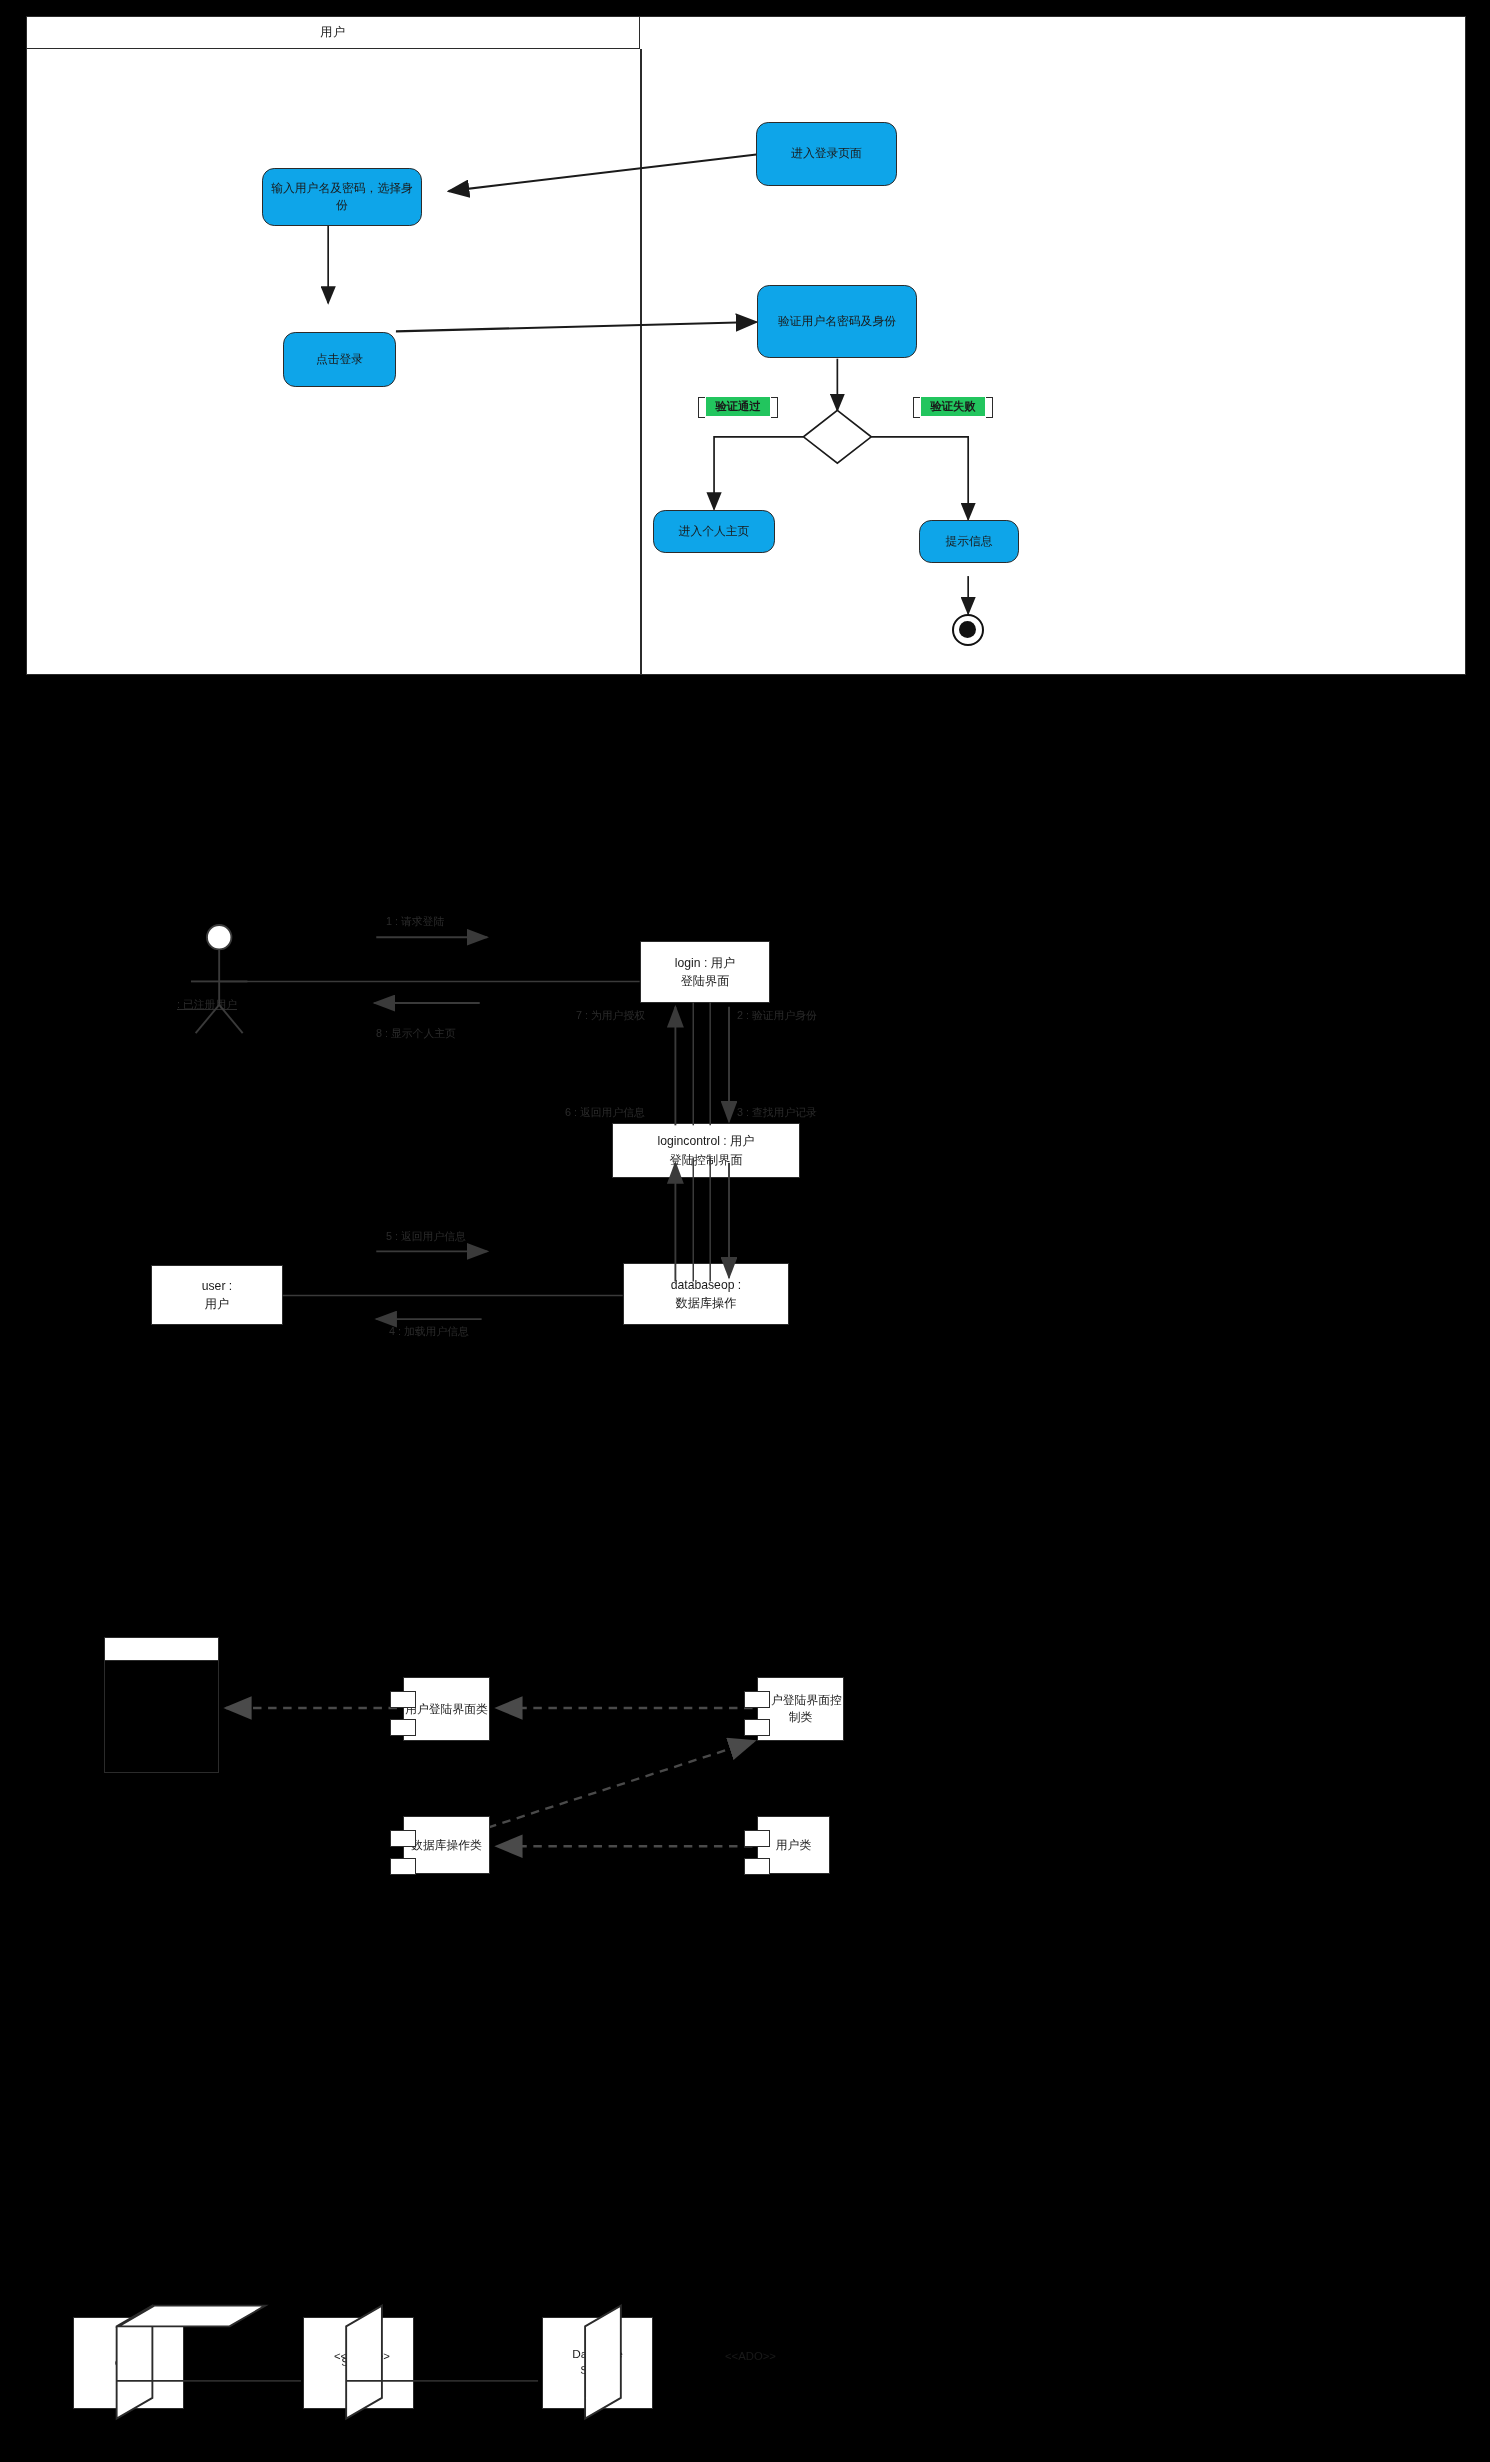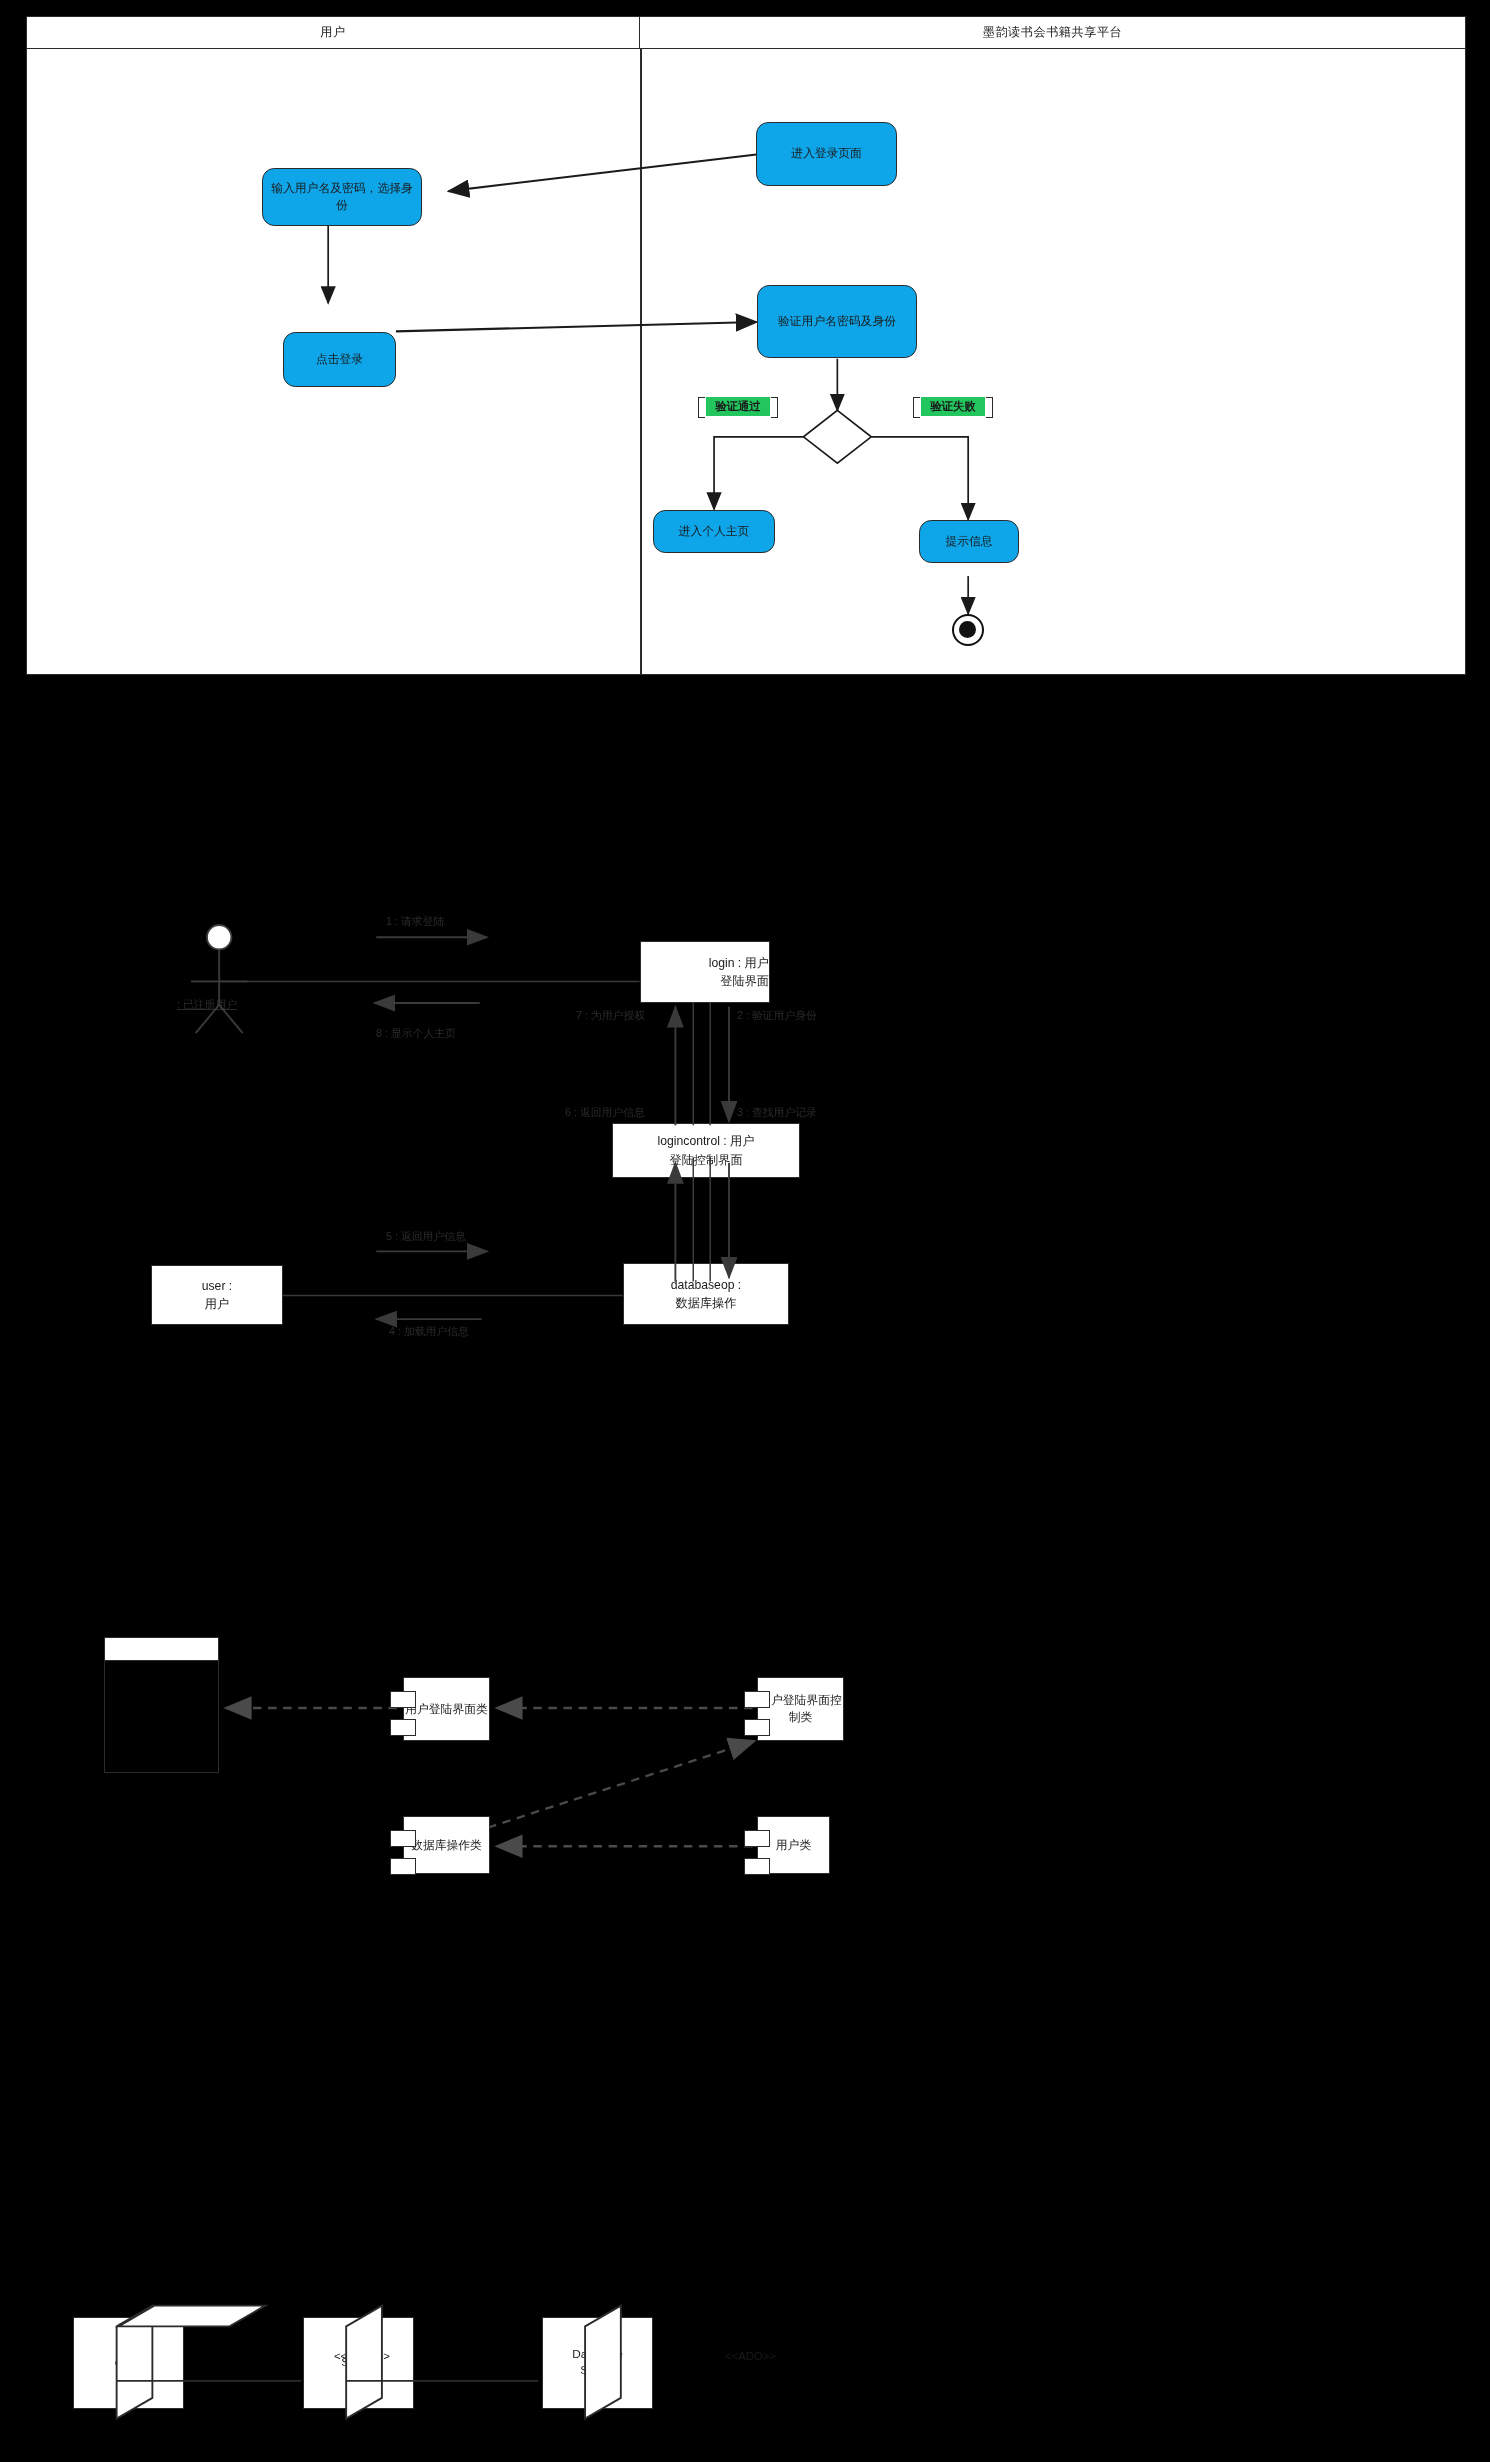--- a/index.html
+++ b/index.html
@@ -160,23 +160,20 @@
   svg { overflow: visible; }
 </style>
 </head>
 <body>
 
 <div class="abs" id="activity-diagram">
 
   <div class="lane-header" id="lane-header-user">
     <span>用户</span>
   </div>
-  <div class="lane-header" id="lane-header-platform">
-    <span>墨韵读书会书籍共享平台</span>
-  </div>
   <div id="lane-divider"></div>
 
   <svg class="abs" style="left:0; top:0; width:1440px; height:657px; z-index:1" viewBox="0 0 1530 698" width="1440" height="657">
     <defs>
       <marker id="ar" markerWidth="11" markerHeight="9" refX="10" refY="4.5" orient="auto">
         <path d="M0,0 L11,4.5 L0,9 z" fill="#1a1a1a"></path>
       </marker>
     </defs>
 
     <path d="M 775,146 L 448,185" stroke="#1a1a1a" stroke-width="2.2" fill="none" marker-end="url(#ar)"></path>
@@ -271,21 +268,21 @@
 
     <line x1="400" y1="400" x2="518" y2="400" stroke="#3a3a3a" stroke-width="2" marker-end="url(#sar)"></line>
 
     <line x1="512" y1="472" x2="400" y2="472" stroke="#3a3a3a" stroke-width="2" marker-end="url(#sar)"></line>
   </svg>
 
   <div class="actor-label" style="left:177px; top:123px;">
     <span>: 已注册用户</span>
   </div>
 
-  <div class="seq-obj" id="seq-obj-login" style="left:640px; top:66px; width:130px; height:62px;align-items:flex-end;">
+  <div class="seq-obj" id="seq-obj-login" style="left:640px; top:66px; width:130px; height:62px;">
     <span>login : 用户</span>
     <span class="u">登陆界面</span>
   </div>
 
   <div class="seq-obj" id="seq-obj-logincontrol" style="left:612px; top:248px; width:188px; height:55px;">
     <span>logincontrol : 用户</span>
     <span class="u">登陆控制界面</span>
   </div>
 
   <div class="seq-obj" id="seq-obj-databaseop" style="left:623px; top:388px; width:166px; height:62px;">

